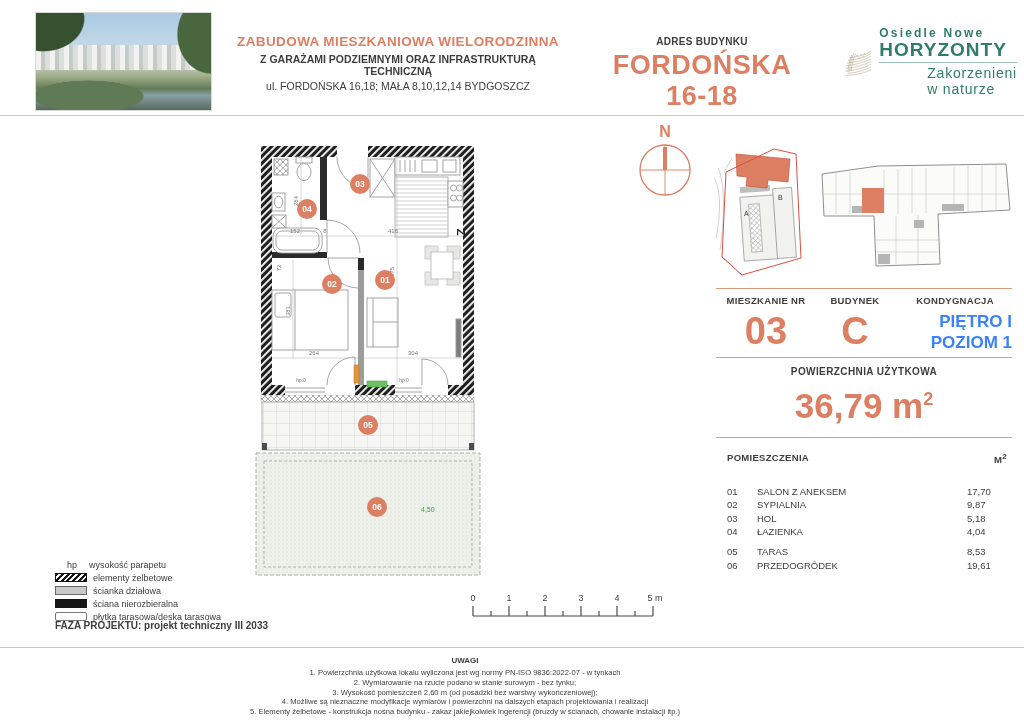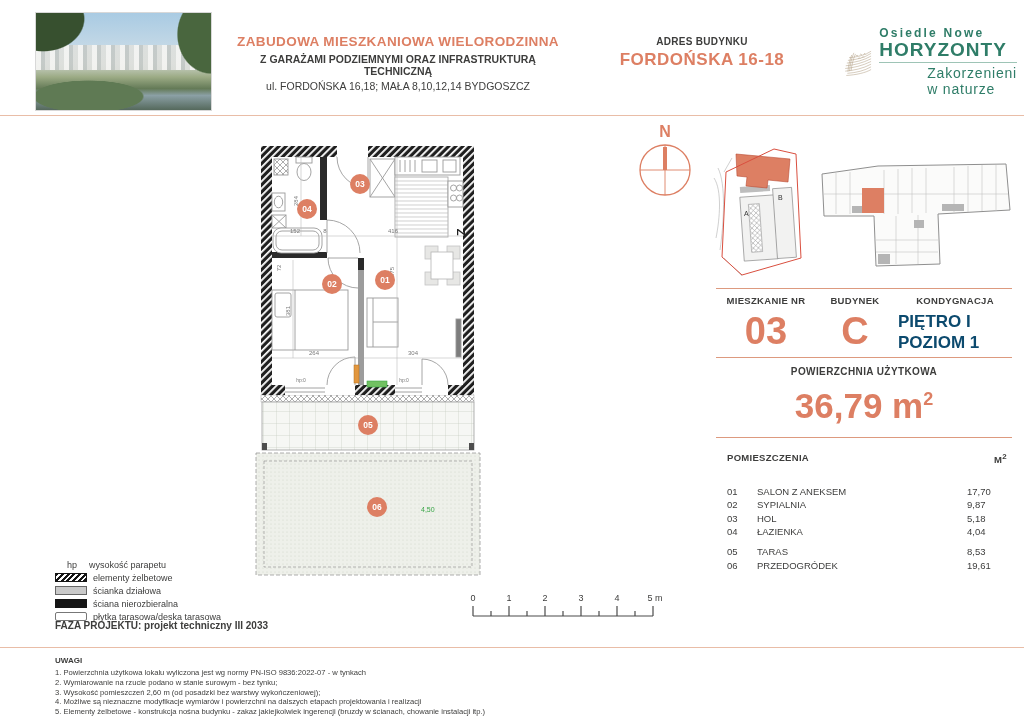--- a/index.html
+++ b/index.html
@@ -17,52 +17,52 @@
       linear-gradient(180deg,#a9cbe3 0%,#c3d8e6 34%,#cdd4cd 52%,#9cab85 66%,#647a57 78%,#8ba0a5 85%,#55695c 100%);
     background-size:auto,auto,auto,100% 26%,100% 100%;
     background-position:0 0,0 0,0 100%,0 44%,0 0;
     background-repeat:no-repeat,no-repeat,no-repeat,no-repeat,no-repeat;}
   .title-block{left:228px;top:34px;width:340px;text-align:center;}
   .title-main{font-size:13.5px;font-weight:700;letter-spacing:.4px;color:#dd7f63;}
   .title-sub{font-size:10.5px;font-weight:700;margin-top:4px;}
   .title-addr{font-size:10.5px;margin-top:3px;}
   .adres-block{left:592px;top:36px;width:220px;text-align:center;}
   .adres-label{font-size:10px;font-weight:700;letter-spacing:.3px;}
-  .adres-value{font-size:17px;font-weight:700;letter-spacing:.5px;color:#dd7f63;margin-top:3px;}
+  .adres-value{font-size:27px;font-weight:700;letter-spacing:.5px;color:#dd7f63;margin-top:3px;}
   .logo{left:842px;top:26px;width:175px;display:flex;align-items:center;gap:6px;}
   .logo-text{display:flex;flex-direction:column;}
   .logo-l1{font-size:12px;font-weight:700;letter-spacing:2.2px;color:#2f7d68;}
   .logo-l2{font-size:19px;font-weight:700;letter-spacing:1px;color:#2f7d68;line-height:1;}
   .logo-sep{height:1px;background:#9ec4b6;margin:3px 0 2px 0;}
   .logo-l3{font-size:14px;letter-spacing:.8px;color:#2f7d68;margin-left:48px;}
   
   .col-label{font-size:9.5px;font-weight:700;letter-spacing:.3px;text-align:center;}
   .big-val{font-size:38px;font-weight:700;color:#dd7f63;text-align:center;line-height:1;}
-  .floor-val{font-size:17px;font-weight:700;color:#0c4a6e;text-align:left;line-height:1.25;}
+  .floor-val{font-size:17px;font-weight:700;color:#3b82f6;text-align:right;line-height:1.25;}
   .area-label{font-size:10px;font-weight:700;letter-spacing:.4px;text-align:center;}
   .area-value{font-size:35px;font-weight:700;color:#dd7f63;text-align:center;line-height:1;}
   .area-value sup{font-size:18px;}
   .rooms{left:727px;top:452px;width:280px;font-size:9.5px;}
   .rooms-header{display:flex;justify-content:space-between;font-weight:700;letter-spacing:.3px;}
   .room-row{display:flex;margin-top:2.5px;}
   .room-no{width:30px;}
   .room-name{flex:1;}
   .room-area{width:40px;text-align:left;}
   .gap-row{margin-top:9px;}
   
   .legend{left:55px;top:558px;width:210px;font-size:9px;}
   .legend-row{display:flex;align-items:center;height:13px;}
   .legend-key{width:34px;text-align:center;}
   .sw{width:30px;height:7px;margin-right:6px;flex:0 0 auto;}
   .sw-hatch{background:repeating-linear-gradient(135deg,#151515 0 2px,#fff 2px 4px);border:1px solid #151515;}
   .sw-grey{background:#c9c9c9;border:1px solid #666;}
   .sw-black{background:#151515;border:1px solid #151515;}
   .sw-out{background:#fff;border:1px solid #777;border-radius:2px;}
   .faza{left:55px;top:620px;font-size:10px;font-weight:700;}
-  .uwagi{left:55px;top:656px;width:820px;font-size:7.6px;line-height:1.28;}
+  .uwagi{left:55px;top:656px;width:820px;font-size:7.6px;line-height:1.28;text-align:center;}
   .uwagi-title{font-weight:700;font-size:8px;margin-bottom:2px;}
   svg text{font-family:"Liberation Sans",sans-serif;}
 </style>
 </head>
 <body>
 
 <div class="abs photo"></div>
 
 <div class="abs title-block">
   <div class="title-main">ZABUDOWA MIESZKANIOWA WIELORODZINNA</div>

